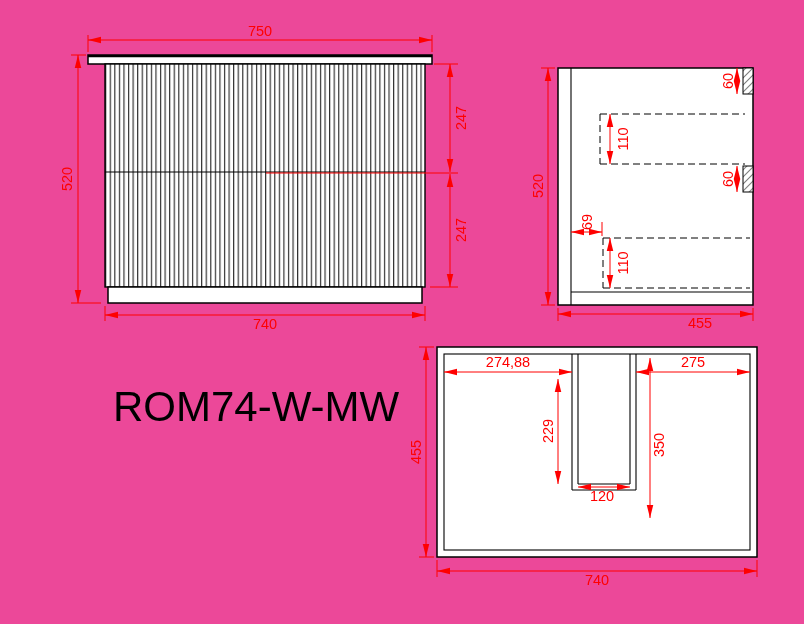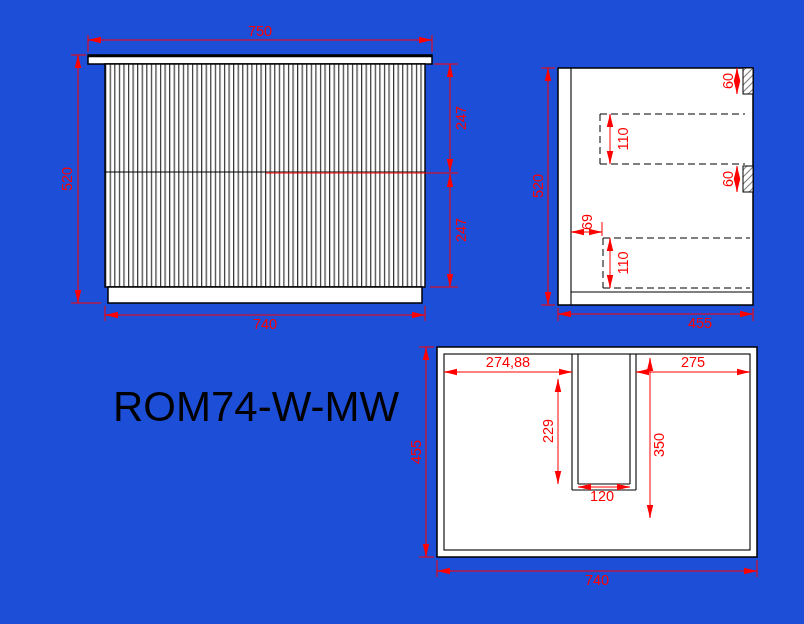--- a/index.html
+++ b/index.html
@@ -1,16 +1,16 @@
 <!DOCTYPE html>
 <html><head>
 <meta charset="utf-8">
 <style>
   html,body{margin:0;padding:0;background:#ffffff;}
-  #canvas{width:804px;height:624px;background:#1d4ed8;position:relative;overflow:hidden;
+  #canvas{width:804px;height:624px;background:#ec4899;position:relative;overflow:hidden;
           font-family:"Liberation Sans",sans-serif;}
   .outline{stroke:#000000;stroke-width:1.5;fill:#ffffff;}
   .thin{stroke:#000000;stroke-width:1.1;fill:none;}
   .heavy{stroke:#000000;stroke-width:2.2;fill:none;}
   .dashedln{stroke:#000000;stroke-width:1;stroke-dasharray:7 4;fill:none;}
   .dim{stroke:#ff0000;stroke-width:1;fill:none;}
   .dimtext{fill:#ff0000;font-family:"Liberation Sans",sans-serif;font-size:14.5px;}
   .titletext{fill:#000000;font-family:"Liberation Sans",sans-serif;font-size:42px;}
 </style>
 </head>

